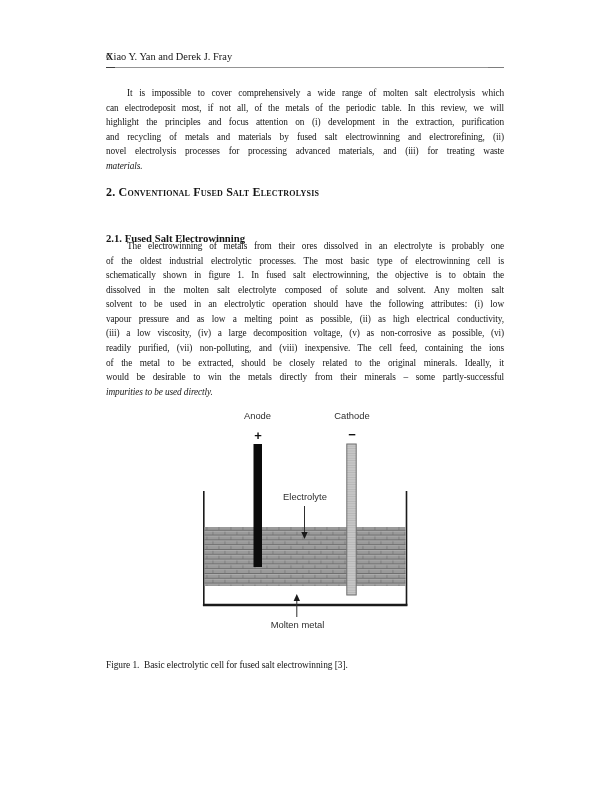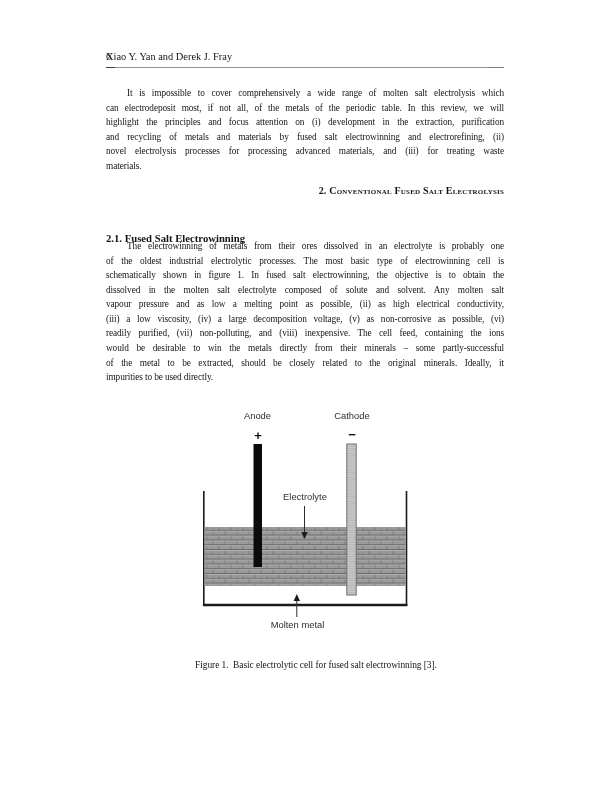--- a/index.html
+++ b/index.html
@@ -31,41 +31,40 @@
     font-size:9.3px;letter-spacing:-0.1px;
     line-height:14.57px;
   }
   .para .line{
     text-align:justify;
     text-align-last:justify;
     white-space:nowrap;
     overflow:visible;
   }
   .para .line:first-child{ text-indent:21px; }
-  .para .line:last-child{ text-align-last:left; white-space:normal; }
+  .para .line:last-child{ text-align-last:left; white-space:normal;font-style:italic; }
   .para1{ top:86px; }
   .para2{ top:239px; }
   .section-heading{
     position:absolute;left:106px;top:185px;width:398px;
-    text-align:right;font-weight:bold;
+    text-align:left;font-weight:bold;
     font-variant:small-caps;
-    font-size:10px;letter-spacing:0.2px;
+    font-size:12px;letter-spacing:0.2px;
   }
   .subsection-heading{
     position:absolute;left:106px;top:212px;width:398px;
     font-weight:bold;font-size:10.7px;margin-top:20px;
   }
   .figure-wrap{
     position:absolute;left:150px;top:405px;width:320px;height:232px;
   }
   .fig-caption{
     position:absolute;left:106px;top:660px;width:420px;
     font-size:9.4px;letter-spacing:-0.05px;
     white-space:pre-wrap;
-    text-align:center;
   }
   svg text.fig-label{
     font-family:"Liberation Sans", sans-serif;
     font-size:9.4px;fill:#2e2e2e;
   }
   svg text.fig-sign{
     font-family:"Liberation Sans", sans-serif;
     font-size:13px;font-weight:bold;fill:#111;
   }
 </style>
@@ -88,25 +87,26 @@
     </div>
 
   <div class="section-heading">2. Conventional Fused Salt Electrolysis</div>
   <div class="subsection-heading">2.1. Fused Salt Electrowinning</div>
 
   <div class="para para2">
       <div class="line">The electrowinning of metals from their ores dissolved in an electrolyte is probably one</div>
       <div class="line">of the oldest industrial electrolytic processes. The most basic type of electrowinning cell is</div>
       <div class="line">schematically shown in figure 1. In fused salt electrowinning, the objective is to obtain the</div>
       <div class="line">dissolved in the molten salt electrolyte composed of solute and solvent. Any molten salt</div>
+      <div class="line">solvent to be used in an electrolytic operation should have the following attributes: (i) low</div>
       <div class="line">vapour pressure and as low a melting point as possible, (ii) as high electrical conductivity,</div>
       <div class="line">(iii) a low viscosity, (iv) a large decomposition voltage, (v) as non-corrosive as possible, (vi)</div>
       <div class="line">readily purified, (vii) non-polluting, and (viii) inexpensive. The cell feed, containing the ions</div>
+      <div class="line">of the metal to be extracted, should be closely related to the original minerals. Ideally, it</div>
       <div class="line">would be desirable to win the metals directly from their minerals – some partly-successful</div>
-      <div class="line">of the metal to be extracted, should be closely related to the original minerals. Ideally, it</div>
       <div class="line">impurities to be used directly.</div>
     </div>
 
   <div class="figure-wrap">
     <svg width="320" height="232" viewBox="0 0 320 232">
       <defs>
         <pattern id="brick" patternUnits="userSpaceOnUse" width="12" height="9.6">
           <rect width="12" height="9.6" fill="#9a9a9a"></rect>
           <rect y="0" width="12" height="1" fill="#6d6d6d"></rect>
           <rect y="1" width="12" height="0.8" fill="#b2b2b2"></rect>

